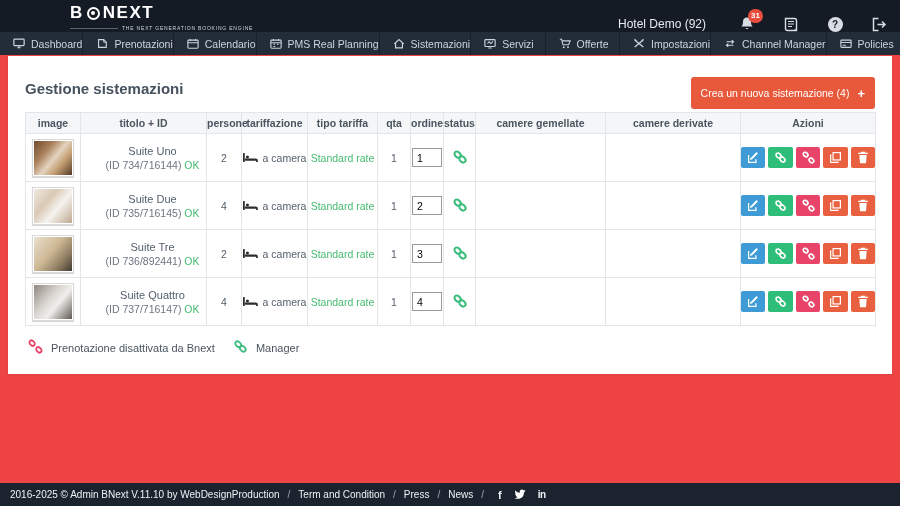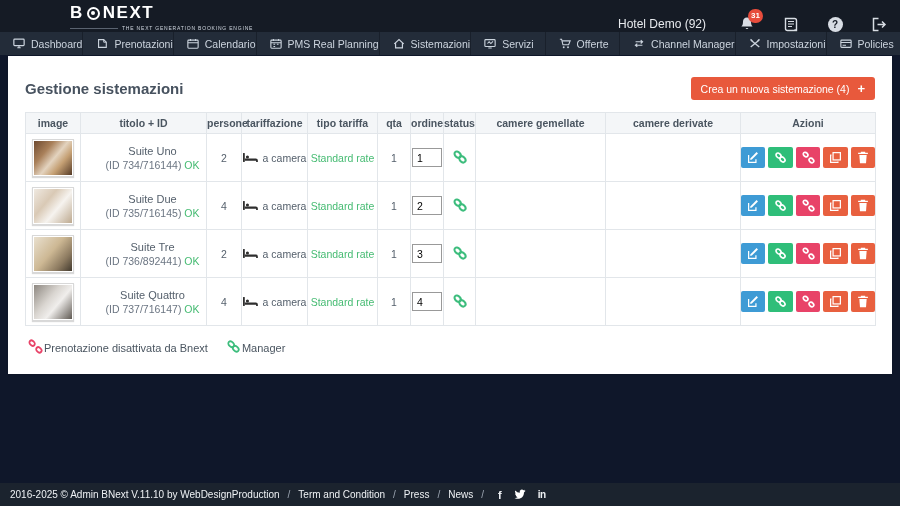--- a/index.html
+++ b/index.html
@@ -21,24 +21,24 @@
   .badge { position:absolute; top:-6px; right:-7px; min-width:14px; height:14px; padding:0 3px; background:#e74c3c; color:#fff; border-radius:8px; font-size:8px; line-height:14px; text-align:center; font-weight:bold; }
   .help-circle { width:15px; height:15px; border-radius:50%; background:#d8dde4; color:#151b25; font-size:10px; font-weight:bold; display:flex; align-items:center; justify-content:center; }
 
   
   .navbar { display:flex; height:23px; background:#232c39; }
   .nav-item { flex:1 1 0; display:flex; align-items:center; gap:6px; padding-left:13px; border-right:1px solid #19202b; color:#ccd4de; font-size:10.5px; cursor:pointer; white-space:nowrap; }
   .nav-item:last-child { border-right:none; }
   .nav-item svg { flex:0 0 auto; }
 
   
-  .content { height:428px; padding:1px 8px 0; background:#0f172a; }
+  .content { height:428px; padding:1px 8px 0; background:#ef4444; }
   .panel { position:relative; background:#fff; height:318px; box-shadow:0 1px 2px rgba(0,0,0,.08); }
   .page-title { position:absolute; left:17px; top:24px; font-size:15px; font-weight:700; color:#47525f; }
-  .create-btn { position:absolute; right:17px; top:21px; background:#e8593c; color:#fff; border:none; border-radius:3px; height:23px; padding:0 10px; font-size:10.5px; font-family:inherit; display:flex; align-items:center; gap:8px; cursor:pointer; }
+  .create-btn { position:absolute; right:17px; top:21px; background:#e8593c; color:#fff; border:none; border-radius:3px; height:32px; padding:0 10px; font-size:10.5px; font-family:inherit; display:flex; align-items:center; gap:8px; cursor:pointer; }
   .create-btn b { font-size:13px; font-weight:bold; }
 
   
   table.rooms { position:absolute; left:17px; top:56px; width:850px; border-collapse:collapse; table-layout:fixed; font-size:10.5px; color:#55606c; }
   table.rooms th, table.rooms td { border:1px solid #e2e6ea; text-align:center; vertical-align:middle; }
   table.rooms th { background:#f4f6f8; height:21px; font-size:10.5px; font-weight:700; color:#4a5560; }
   table.rooms td { height:48px; background:#fff; }
   td.cell-title { text-align:left; padding-left:18px; }
   .room-title { font-size:11px; color:#55606c; }
   .room-id { font-size:10.5px; color:#6b7582; margin-top:2px; }
@@ -57,21 +57,21 @@
   .actions { display:flex; justify-content:center; gap:3px; }
   .abtn { width:25px; height:21px; border:none; border-radius:2px; display:flex; align-items:center; justify-content:center; color:#fff; cursor:pointer; padding:0; }
   .abtn.edit { background:#3e9bd5; }
   .abtn.link { background:#2fbe79; }
   .abtn.unlink { background:#e84368; }
   .abtn.copy { background:#e8603f; }
   .abtn.del { background:#e8603f; }
 
   
   .legend { position:absolute; left:20px; top:283px; display:flex; align-items:center; gap:18px; font-size:11px; color:#4a5560; }
-  .legend-item { display:flex; align-items:center; gap:1px; }
+  .legend-item { display:flex; align-items:center; gap:8px; }
 
   
   .footer { position:absolute; left:0; bottom:0; width:900px; height:23px; background:#1b232e; color:#eef1f4; display:flex; align-items:center; padding:0 10px; font-size:10px; gap:5px; }
   .footer .sep { color:#9aa4b0; margin:0 3px; }
   .f-link { color:#eef1f4; cursor:pointer; }
   .social { display:flex; align-items:center; gap:12px; margin-left:6px; }
   .social span { cursor:pointer; display:flex; align-items:center; }
   .fb { font-weight:bold; font-size:11px; }
   .li { font-weight:bold; font-size:10px; letter-spacing:-.5px; }
 </style>
@@ -163,30 +163,30 @@
   <div class="nav-item">
     <svg width="12" height="11" viewBox="0 0 14 12">
         <path d="M1 1h2l1.6 6.5h6.6L13 3H4" fill="none" stroke="currentColor" stroke-width="1.3"></path>
         <circle cx="5.5" cy="10.3" r="1.1" fill="currentColor"></circle>
         <circle cx="10.5" cy="10.3" r="1.1" fill="currentColor"></circle>
       </svg>
     <span>Offerte</span>
   </div>
   <div class="nav-item">
     <svg width="12" height="11" viewBox="0 0 14 12">
-        <path d="M3 4h8M9 2l2.2 2L9 6M11 8H3M5 6.2L2.8 8 5 9.8" fill="none" stroke="currentColor" stroke-width="1.3"></path>
-      </svg>
-    <span>Channel Manager</span>
-  </div>
-  <div class="nav-item">
-    <svg width="12" height="11" viewBox="0 0 14 12">
         <path d="M2 2l10 8M12 2L2 10" stroke="currentColor" stroke-width="1.6"></path>
         <path d="M1.5 1.2l2 .6.4 1.8M12.5 1.2l-2 .6-.4 1.8" fill="none" stroke="currentColor" stroke-width="1"></path>
       </svg>
     <span>Impostazioni</span>
+  </div>
+  <div class="nav-item">
+    <svg width="12" height="11" viewBox="0 0 14 12">
+        <path d="M3 4h8M9 2l2.2 2L9 6M11 8H3M5 6.2L2.8 8 5 9.8" fill="none" stroke="currentColor" stroke-width="1.3"></path>
+      </svg>
+    <span>Channel Manager</span>
   </div>
   <div class="nav-item">
     <svg width="12" height="11" viewBox="0 0 14 12">
         <rect x="1" y="2" width="12" height="8.5" rx="1" fill="none" stroke="currentColor" stroke-width="1.3"></rect>
         <path d="M1 4.8h12M3 8h4" stroke="currentColor" stroke-width="1.2"></path>
       </svg>
     <span>Policies</span>
   </div>
 </div>
 

